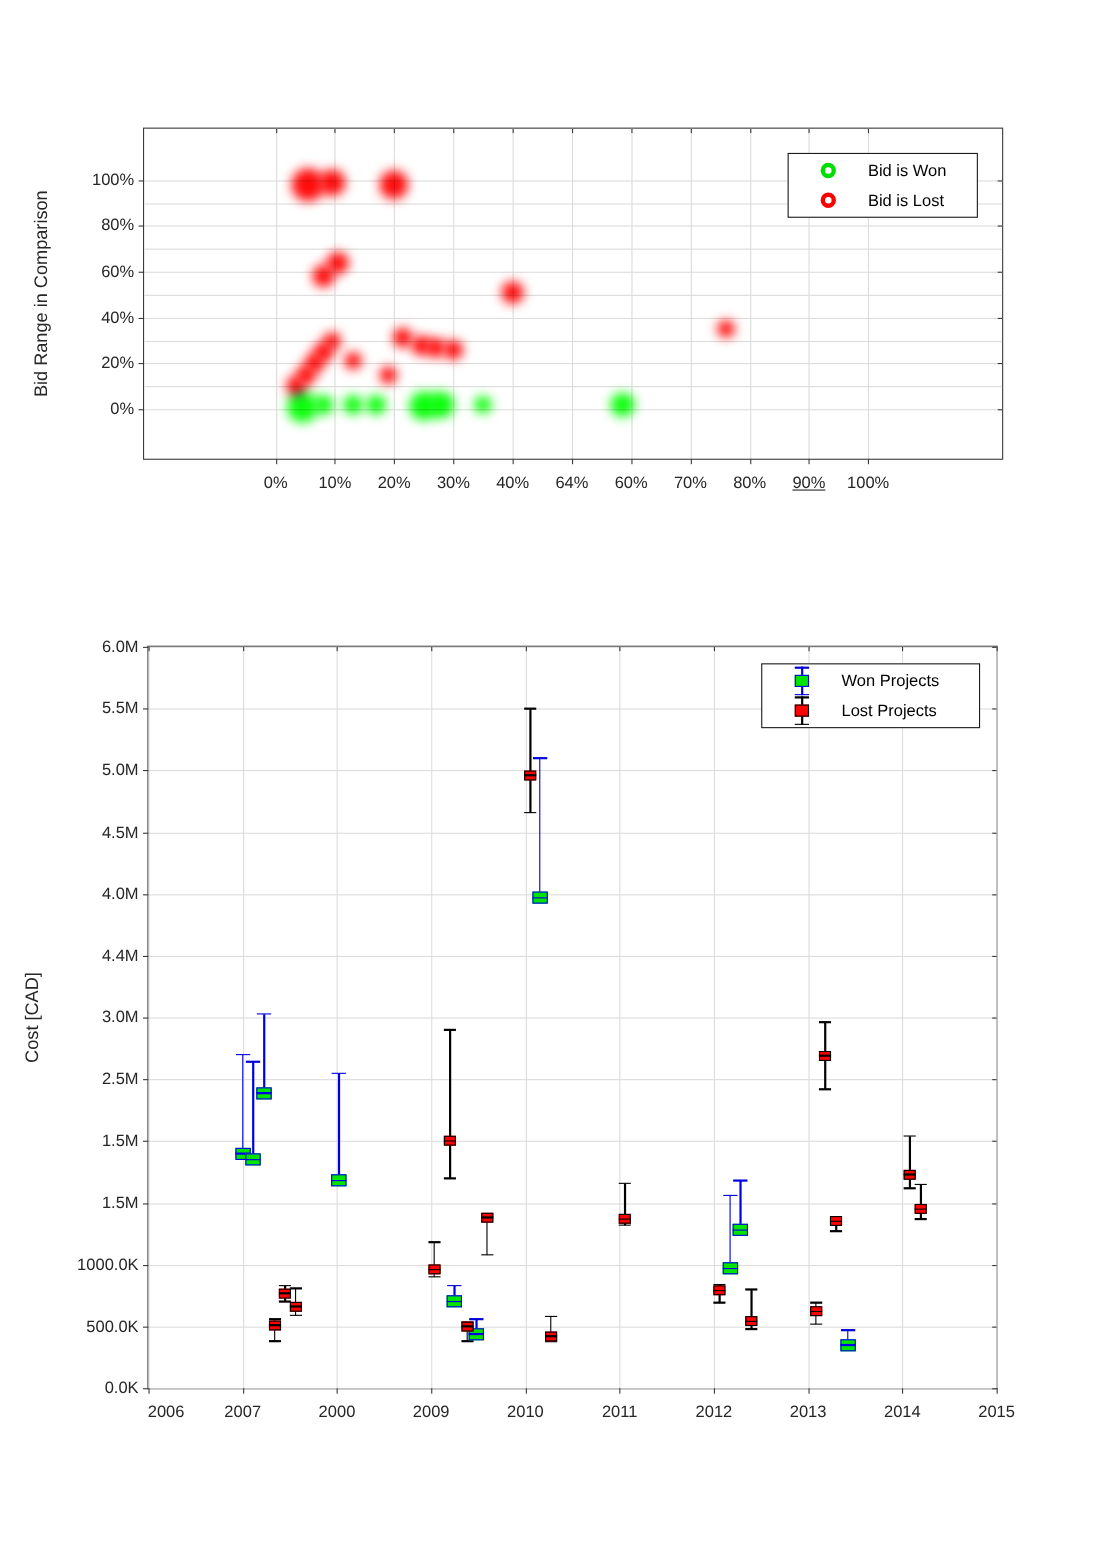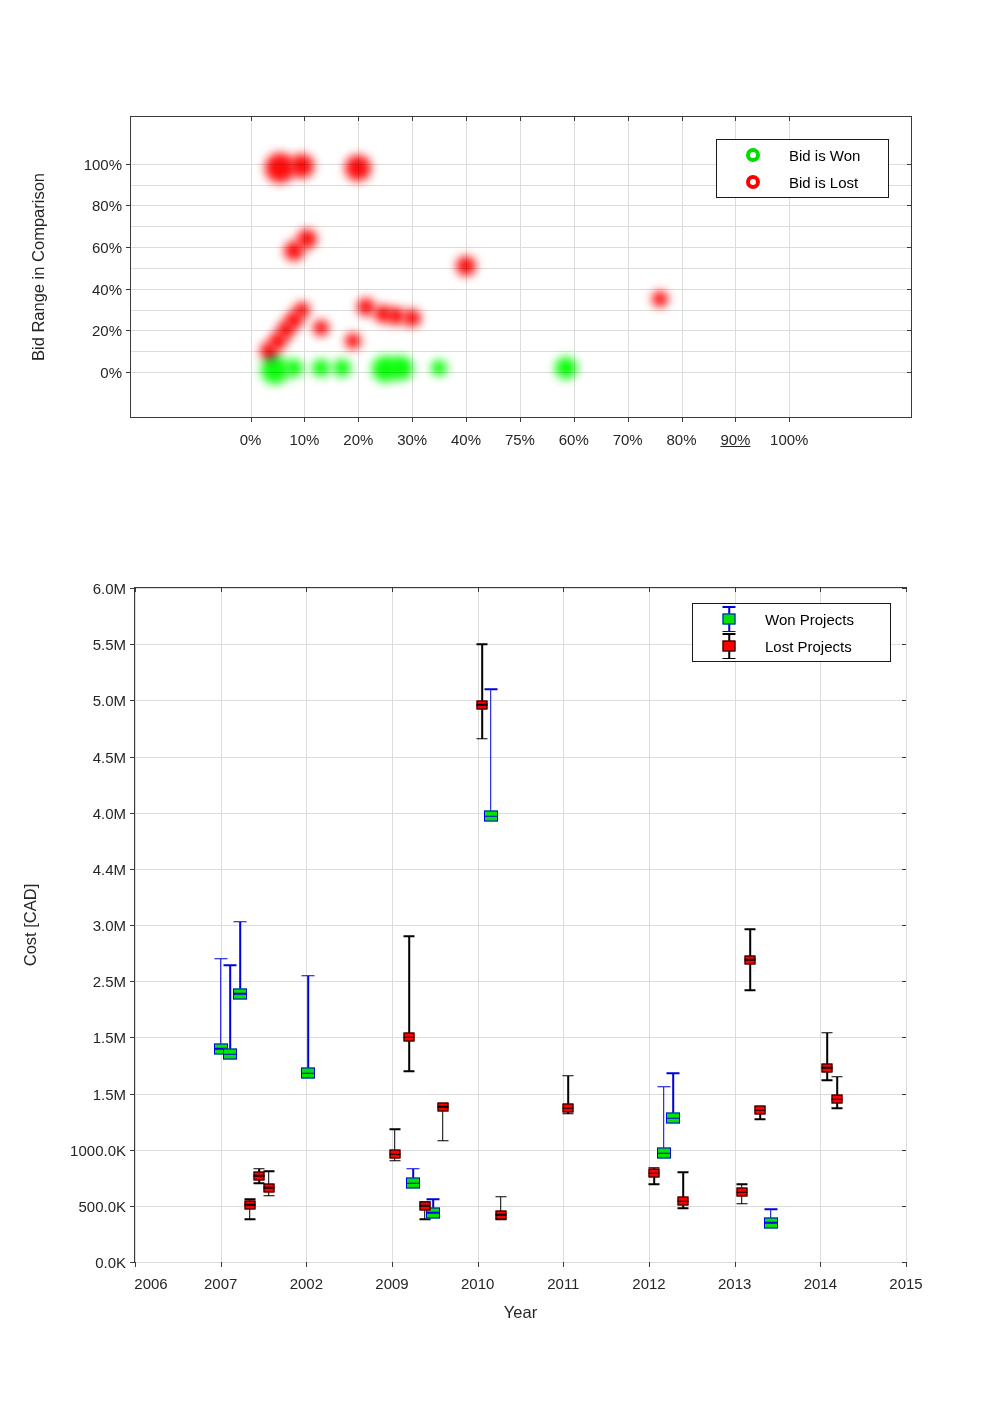--- a/index.html
+++ b/index.html
@@ -86,21 +86,21 @@
       <div class="tick-in-t" style="left: 29.1436%;"></div>
       <div class="xtick-label" style="left: 29.1436%;">20%</div>
       <div class="tick-out-b" style="left: 36.0497%;"></div>
       <div class="tick-in-t" style="left: 36.0497%;"></div>
       <div class="xtick-label" style="left: 36.0497%;">30%</div>
       <div class="tick-out-b" style="left: 42.9558%;"></div>
       <div class="tick-in-t" style="left: 42.9558%;"></div>
       <div class="xtick-label" style="left: 42.9558%;">40%</div>
       <div class="tick-out-b" style="left: 49.8619%;"></div>
       <div class="tick-in-t" style="left: 49.8619%;"></div>
-      <div class="xtick-label" style="left: 49.8619%;">75%</div>
+      <div class="xtick-label" style="left: 49.8619%;">64%</div>
       <div class="tick-out-b" style="left: 56.768%;"></div>
       <div class="tick-in-t" style="left: 56.768%;"></div>
       <div class="xtick-label" style="left: 56.768%;">60%</div>
       <div class="tick-out-b" style="left: 63.674%;"></div>
       <div class="tick-in-t" style="left: 63.674%;"></div>
       <div class="xtick-label" style="left: 63.674%;">70%</div>
       <div class="tick-out-b" style="left: 70.5801%;"></div>
       <div class="tick-in-t" style="left: 70.5801%;"></div>
       <div class="xtick-label" style="left: 70.5801%;">80%</div>
       <div class="tick-out-b" style="left: 77.4862%;"></div>
@@ -165,21 +165,20 @@
         <div class="legend-icon-cell">
           <div class="donut" style="border-color: rgb(255, 0, 0);"></div>
         </div>
         <div class="legend-label">Bid is Lost</div>
       </div>
     </div>
 </div>
 
 <div class="chart">
   <div class="vlabel" id="ylabel1">Cost [CAD]</div>
-  <div id="xlabel1">Year</div>
   <div class="plot" id="plot1">
       <div class="grid-v" style="left: 0%;"></div>
       <div class="grid-v" style="left: 11.1111%;"></div>
       <div class="grid-v" style="left: 22.2222%;"></div>
       <div class="grid-v" style="left: 33.3333%;"></div>
       <div class="grid-v" style="left: 44.4444%;"></div>
       <div class="grid-v" style="left: 55.5556%;"></div>
       <div class="grid-v" style="left: 66.6667%;"></div>
       <div class="grid-v" style="left: 77.7778%;"></div>
       <div class="grid-v" style="left: 88.8889%;"></div>
@@ -198,21 +197,21 @@
       <div class="grid-h" style="top: 8.33333%;"></div>
       <div class="grid-h" style="top: 0%;"></div>
       <div class="tick-out-b" style="left: 0%;"></div>
       <div class="tick-in-t" style="left: 0%;"></div>
       <div class="xtick-label" style="left: 0%; margin-left: 16px;">2006</div>
       <div class="tick-out-b" style="left: 11.1111%;"></div>
       <div class="tick-in-t" style="left: 11.1111%;"></div>
       <div class="xtick-label" style="left: 11.1111%;">2007</div>
       <div class="tick-out-b" style="left: 22.2222%;"></div>
       <div class="tick-in-t" style="left: 22.2222%;"></div>
-      <div class="xtick-label" style="left: 22.2222%;">2002</div>
+      <div class="xtick-label" style="left: 22.2222%;">2000</div>
       <div class="tick-out-b" style="left: 33.3333%;"></div>
       <div class="tick-in-t" style="left: 33.3333%;"></div>
       <div class="xtick-label" style="left: 33.3333%;">2009</div>
       <div class="tick-out-b" style="left: 44.4444%;"></div>
       <div class="tick-in-t" style="left: 44.4444%;"></div>
       <div class="xtick-label" style="left: 44.4444%;">2010</div>
       <div class="tick-out-b" style="left: 55.5556%;"></div>
       <div class="tick-in-t" style="left: 55.5556%;"></div>
       <div class="xtick-label" style="left: 55.5556%;">2011</div>
       <div class="tick-out-b" style="left: 66.6667%;"></div>

